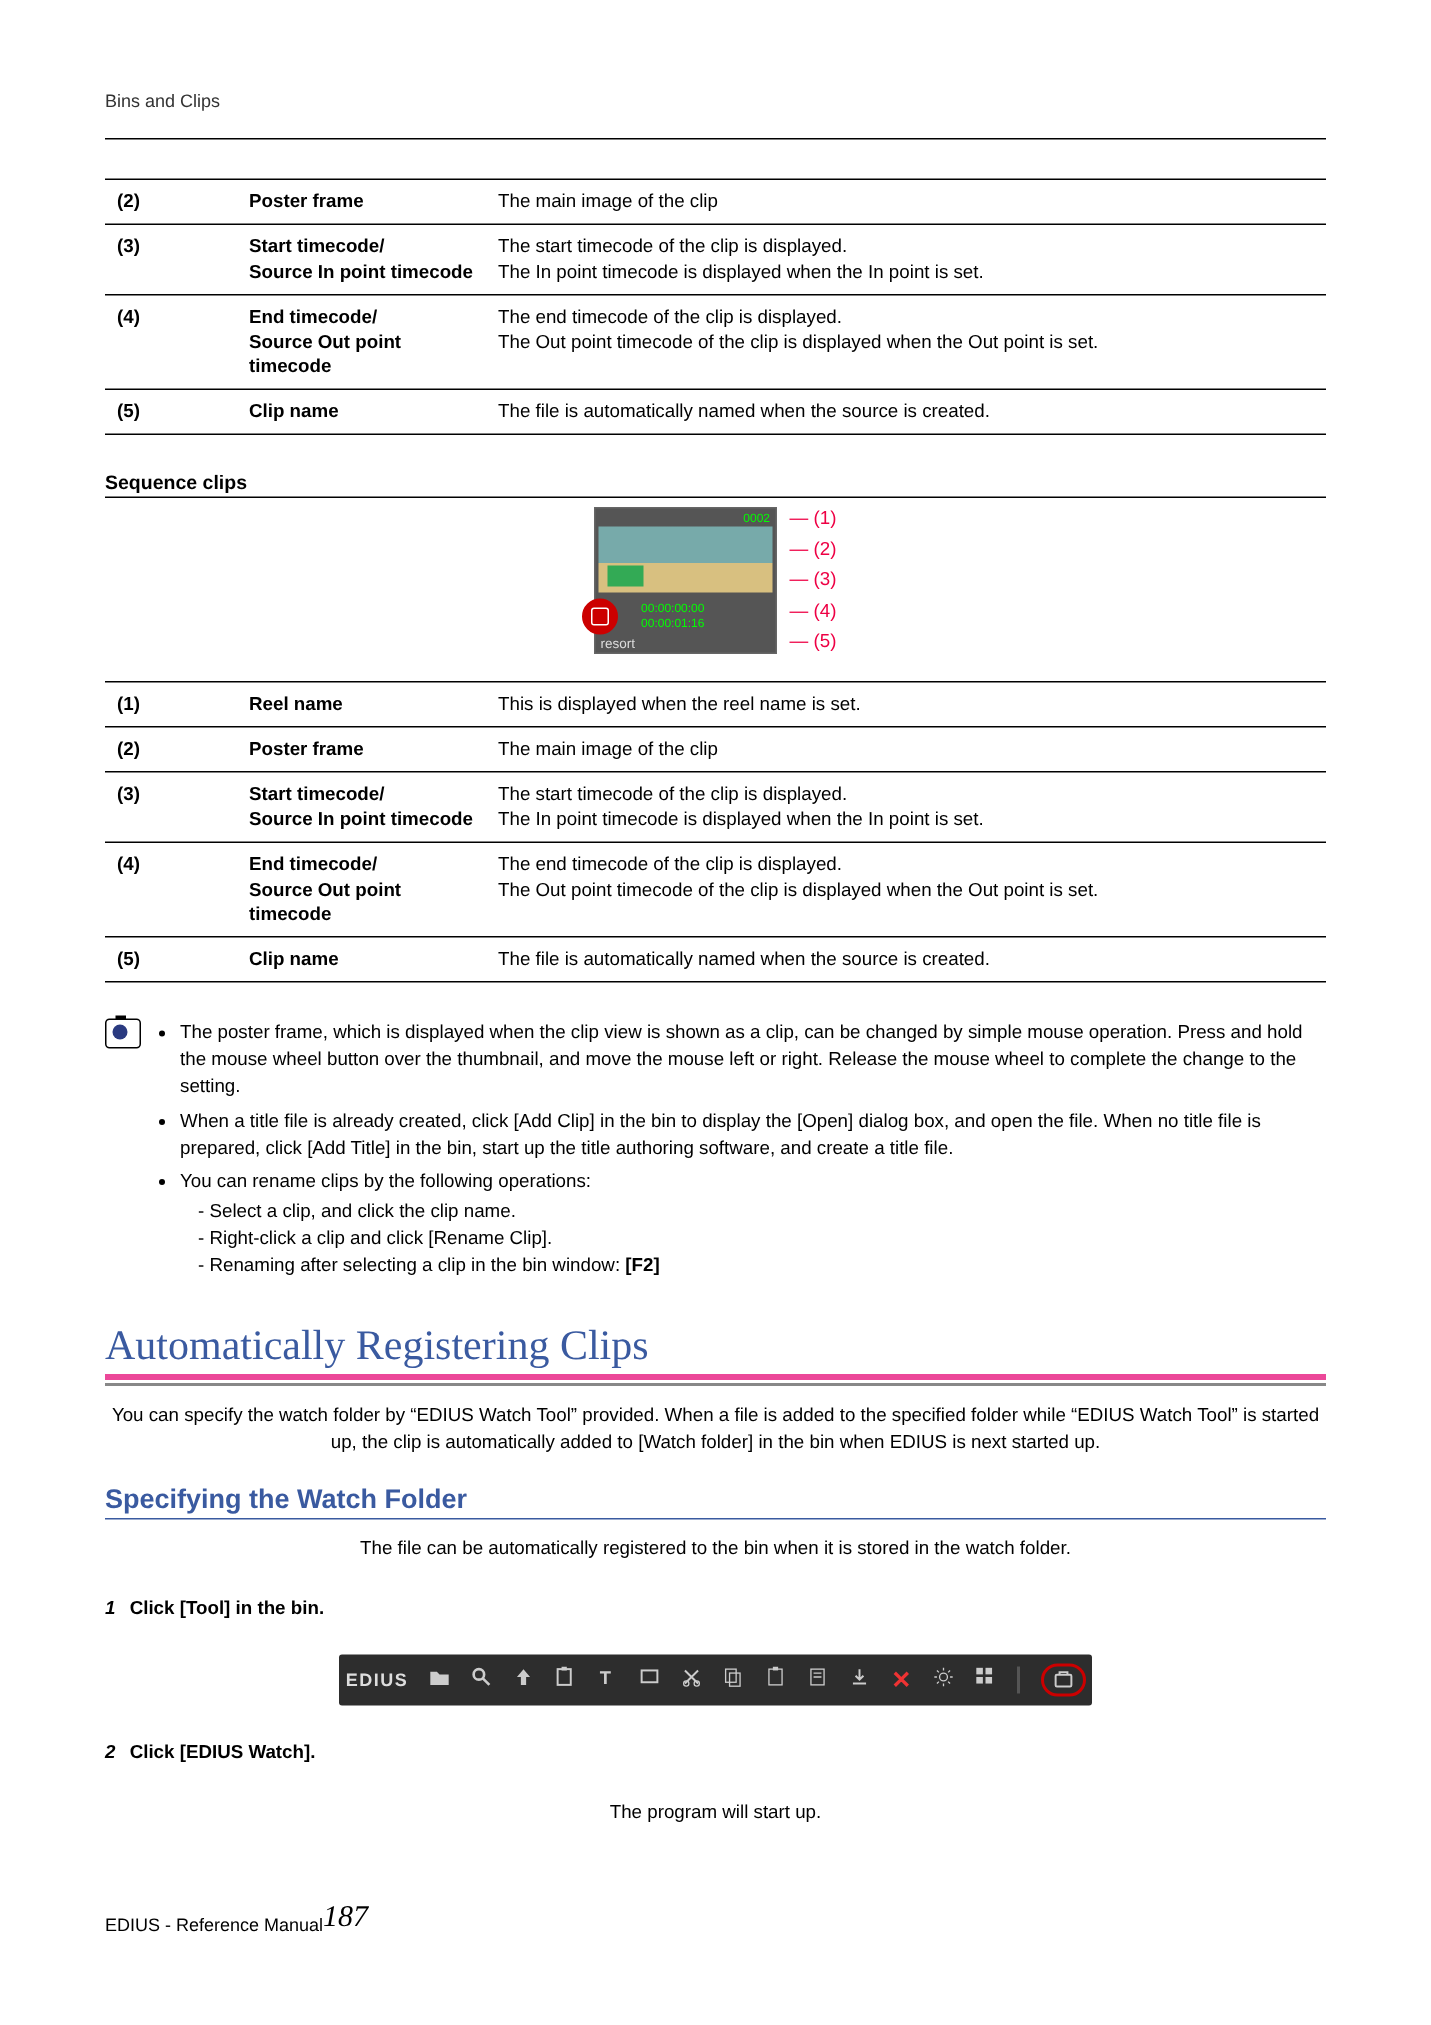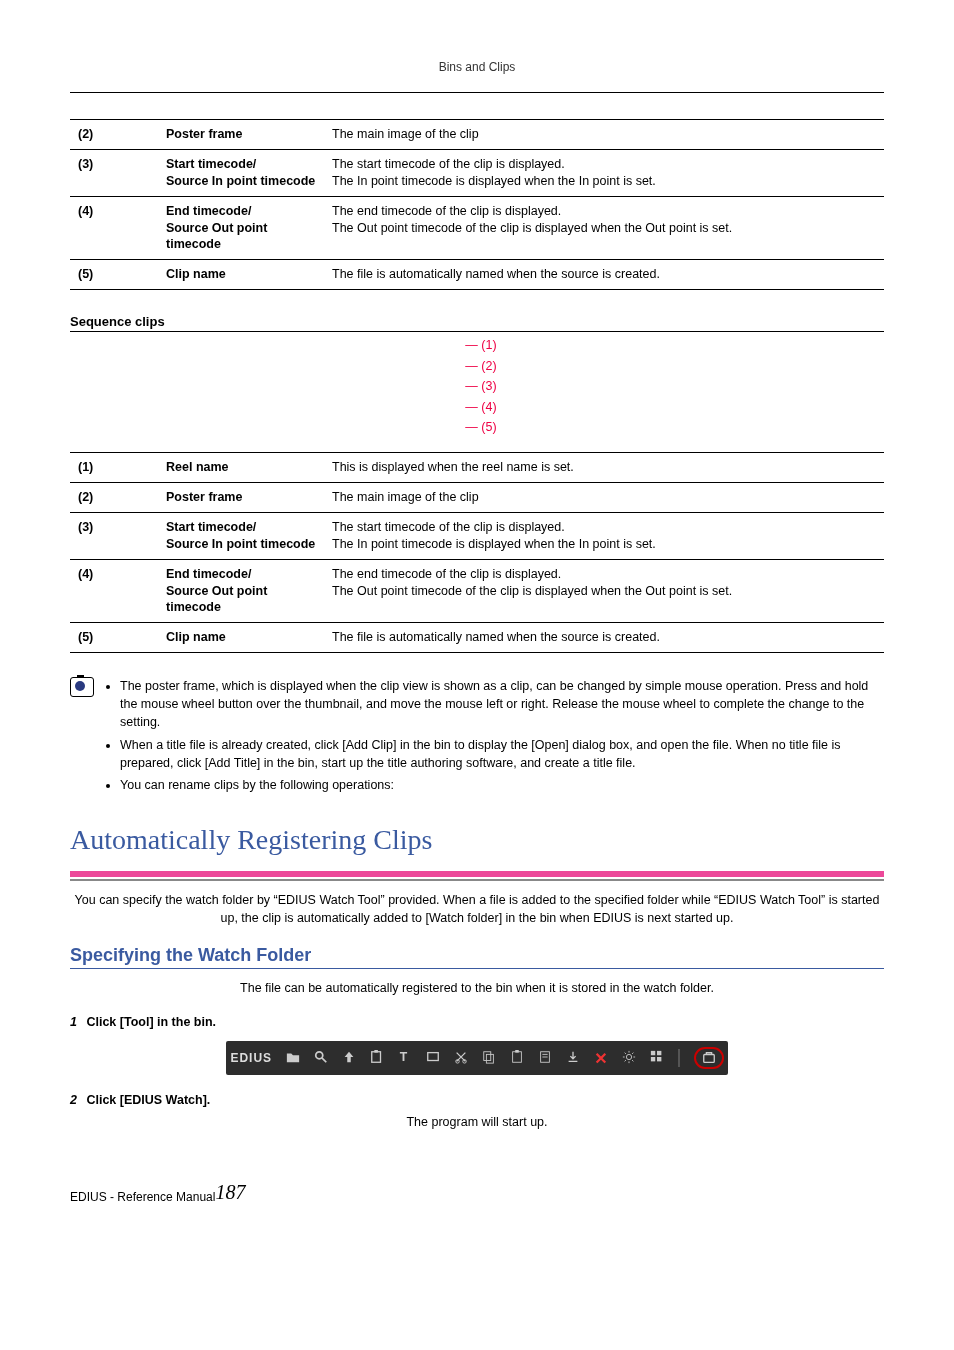--- a/index.html
+++ b/index.html
@@ -6,21 +6,21 @@
     font-family: Arial, Helvetica, sans-serif;
     font-size: 13px;
     color: #000;
     margin: 0;
     padding: 60px 70px 40px 70px;
     width: 954px;
     box-sizing: border-box;
     background: #fff;
   }
   .header-right {
-    text-align: center;
+    text-align: left;
     font-size: 12px;
     color: #333;
     margin-bottom: 18px;
   }
   .header-rule {
     border: none;
     border-top: 1px solid #000;
     margin-bottom: 26px;
   }
   table.defs {
@@ -86,35 +86,35 @@
   .note-list { list-style: disc; padding-left: 18px; margin:0; font-size:12.5px; line-height:1.45; }
   .note-list > li { margin-bottom: 4px; }
   .note-list ul { list-style: none; padding-left: 12px; margin: 2px 0; }
   .note-list ul li::before { content: "- "; }
   h1.section {
     font-family: "Times New Roman", Times, serif;
     font-weight: normal;
     font-size: 28px;
     color: #3a5aa0;
     margin: 6px 0 2px 0;
-    border-bottom: 6px solid #ec4899;
-    padding-bottom: 15px;
+    border-bottom: 4px solid #ec4899;
+    padding-bottom: 2px;
   }
   .section-under { height:2px; background:#888; margin-bottom:10px; }
   p.body { font-size:12.5px; line-height:1.45; margin:6px 0 18px 0;text-align:center; }
   h2.sub {
     font-family: Arial, sans-serif;
     font-weight: bold;
     font-size: 18px;
     color: #3a5aa0;
     border-bottom: 1px solid #3a5aa0;
     padding-bottom: 2px;
     margin: 18px 0 10px 0;
   }
-  .step { font-size:12.5px; margin:6px 0; }
+  .step { font-size:12.5px; margin:24px 0; }
   .step b i, .step .num { font-style: italic; font-weight: bold; margin-right:6px; }
   .step .label { font-weight: bold; }
   .toolbar-wrap { display:flex; justify-content:center; margin:12px 0 18px 0; }
   .toolbar {
     background:#2d2d2d;
     color:#ddd;
     display:flex;
     align-items:center;
     gap:14px;
     padding:6px 4px;
@@ -165,20 +165,28 @@
     <td class="col-num">(5)</td>
     <td class="col-label">Clip name</td>
     <td>The file is automatically named when the source is created.</td>
   </tr>
 </tbody>
   </table>
 
 <div class="subhead">Sequence clips</div>
 
 <div class="thumb-wrap">
+  <div class="thumb">
+    <div class="reel">0002</div>
+    <div class="photo"></div>
+    <div class="tc1">00:00:00:00</div>
+    <div class="tc2">00:00:01:16</div>
+    <div class="name">resort</div>
+    <div class="badge"></div>
+  </div>
   <div class="callouts">
     <span>(1)</span>
     <span>(2)</span>
     <span>(3)</span>
     <span>(4)</span>
     <span>(5)</span>
   </div>
 </div>
 
 <table class="defs">
@@ -215,20 +223,25 @@
 </tbody>
   </table>
 
 <div class="note-block">
   <div class="note-icon"></div>
   <ul class="note-list">
     <li>The poster frame, which is displayed when the clip view is shown as a clip, can be changed by simple mouse operation. Press and hold the mouse wheel button over the thumbnail, and move the mouse left or right. Release the mouse wheel to complete the change to the setting.</li>
     <li>When a title file is already created, click [Add Clip] in the bin to display the [Open] dialog box, and open the file. When no title file is prepared, click [Add Title] in the bin, start up the title authoring software, and create a title file.</li>
     <li>
       <span>You can rename clips by the following operations:</span>
+      <ul>
+        <li>Select a clip, and click the clip name.</li>
+        <li>Right-click a clip and click [Rename Clip].</li>
+        <li><span>Renaming after selecting a clip in the bin window: </span><b>[F2]</b></li>
+      </ul>
     </li>
   </ul>
 </div>
 
 <h1 class="section">Automatically Registering Clips</h1>
 <div class="section-under"></div>
 <p class="body">You can specify the watch folder by “EDIUS Watch Tool” provided. When a file is added to the specified folder while “EDIUS Watch Tool” is started up, the clip is automatically added to [Watch folder] in the bin when EDIUS is next started up.</p>
 
 <h2 class="sub">Specifying the Watch Folder</h2>
 <p class="body">The file can be automatically registered to the bin when it is stored in the watch folder.</p>

